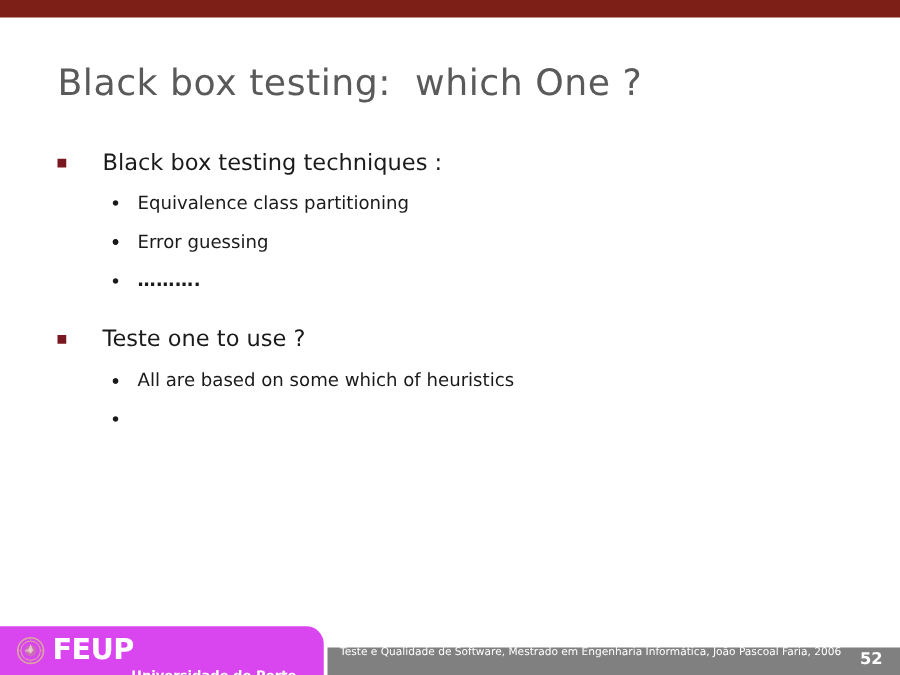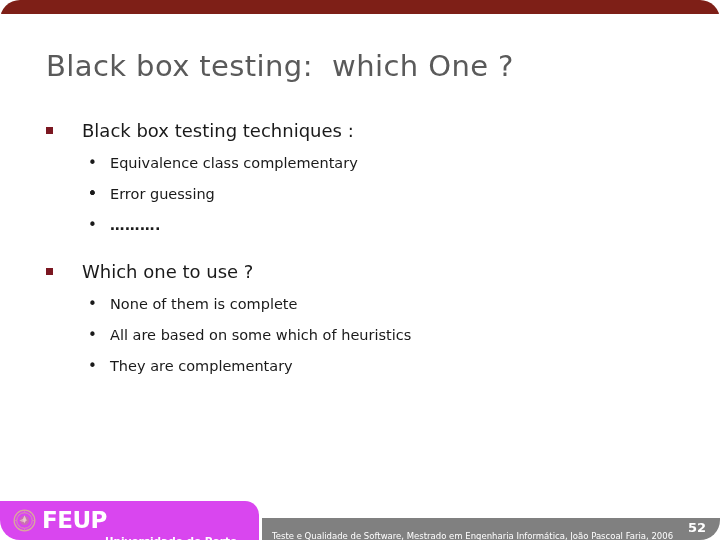--- a/index.html
+++ b/index.html
@@ -9,21 +9,20 @@
   }
   body {
     font-family: "DejaVu Sans", sans-serif;
   }
   #slide {
     position: relative;
     width: 720px;
     height: 540px;
     background: #ffffff;
     overflow: hidden;
-    border-radius: 20px;
   }
 
   
   #top-band {
     position: absolute;
     left: 0;
     top: 0;
     width: 720px;
     height: 14px;
     background: #7E1F17;
@@ -107,21 +106,21 @@
     position: absolute;
     left: 262px;
     top: 518px;
     width: 458px;
     height: 22px;
     background: #808080;
   }
   #footer-text {
     position: absolute;
     left: 272px;
-    top: 531px;
+    top: 517px;
     font-family: "DejaVu Sans", sans-serif;
     font-size: 8.5px;
     color: #ffffff;
     white-space: pre;
   }
   #footer-pagenum {
     position: absolute;
     left: 688px;
     top: 520px;
     font-family: "DejaVu Sans", sans-serif;
@@ -184,21 +183,21 @@
 
   <div id="body-content">
 
     <div class="lvl1-item">
       <span class="lvl1-bullet"></span>
       <span class="lvl1-text">Black box testing techniques :</span>
     </div>
     <div class="lvl2-list">
       <div class="lvl2-item">
         <span class="lvl2-bullet">•</span>
-        <span class="lvl2-text">Equivalence class complementary</span>
+        <span class="lvl2-text">Equivalence class partitioning</span>
       </div>
       <div class="lvl2-item">
         <span class="lvl2-bullet">•</span>
       </div>
       <div class="lvl2-item">
         <span class="lvl2-bullet">•</span>
       </div>
       <div class="lvl2-item">
         <span class="lvl2-bullet">•</span>
         <span class="lvl2-text">Error guessing</span>
@@ -206,34 +205,32 @@
       <div class="lvl2-item">
         <span class="lvl2-bullet">•</span>
         <span class="lvl2-text dots">……….</span>
       </div>
     </div>
 
     <div class="spacer-group"></div>
 
     <div class="lvl1-item">
       <span class="lvl1-bullet"></span>
-      <span class="lvl1-text">Which one to use ?</span>
+      <span class="lvl1-text">Teste one to use ?</span>
     </div>
     <div class="lvl2-list">
       <div class="lvl2-item">
         <span class="lvl2-bullet">•</span>
-        <span class="lvl2-text">None of them is complete</span>
       </div>
       <div class="lvl2-item">
         <span class="lvl2-bullet">•</span>
         <span class="lvl2-text">All are based on some which of heuristics</span>
       </div>
       <div class="lvl2-item">
         <span class="lvl2-bullet">•</span>
-        <span class="lvl2-text">They are complementary</span>
       </div>
     </div>
 
   </div>
 
   <div id="footer-strip"></div>
   <div id="footer-text">Teste e Qualidade de Software, Mestrado em Engenharia Informática, João Pascoal Faria, 2006</div>
   <div id="footer-pagenum">52</div>
 
   <div id="feup-band">

